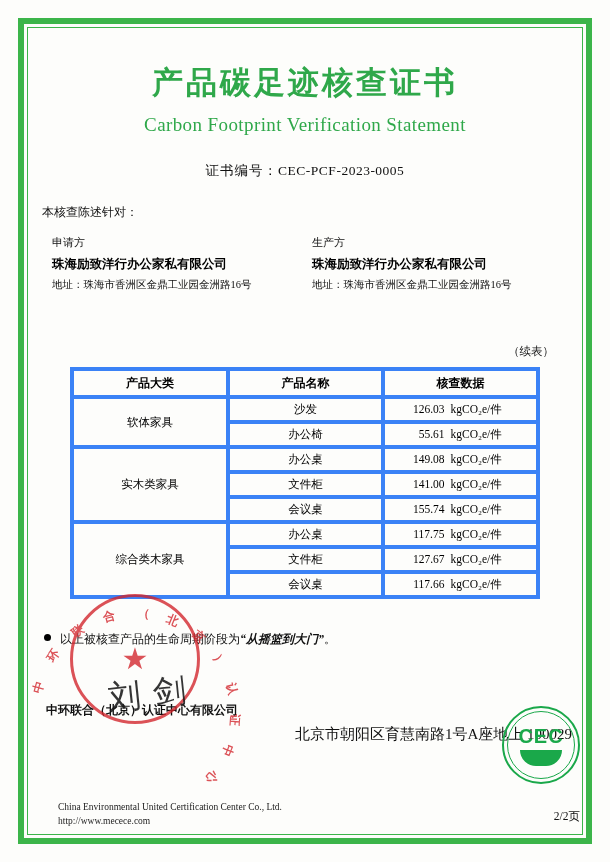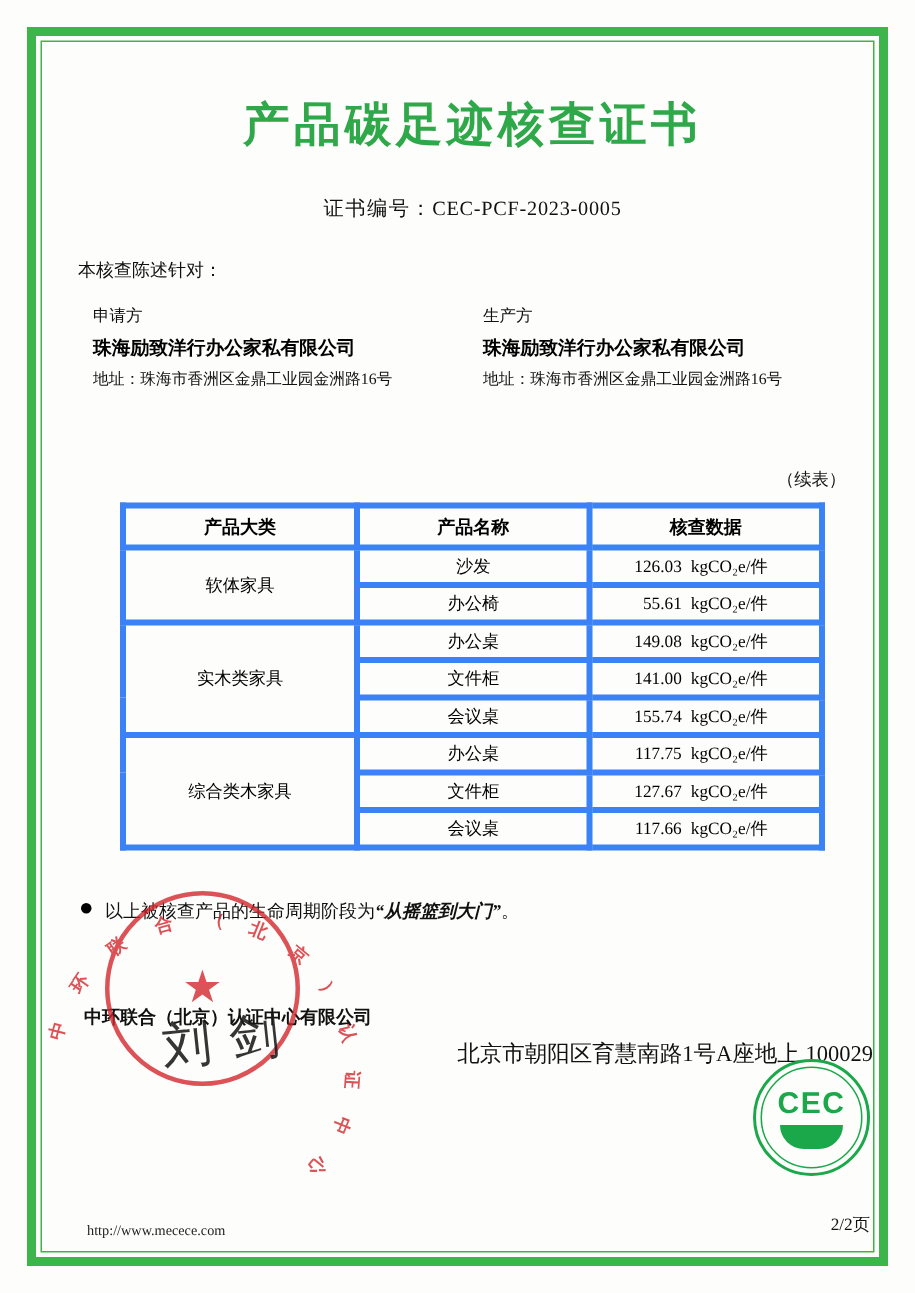--- a/index.html
+++ b/index.html
@@ -33,21 +33,21 @@
     position: absolute;
     left: 27px;
     top: 27px;
     width: 556px;
     height: 808px;
     border: 1.5px solid #3cb54a;
     box-sizing: border-box;
   }
   .content {
     position: absolute;
-    left: 48px;
+    left: 38px;
     top: 40px;
     width: 534px;
     height: 782px;
   }
   .title-cn {
     text-align: center;
     font-family: "Liberation Serif", serif;
     font-size: 31px;
     font-weight: bold;
     color: #2fa84a;
@@ -306,20 +306,21 @@
 <body>
 
 <div class="page">
 
   <div class="frame-outer"></div>
   <div class="frame-inner"></div>
 
   <div class="content">
 
     <div class="title-cn">产品碳足迹核查证书</div>
+    <div class="title-en">Carbon Footprint Verification Statement</div>
 
     <div class="cert-no">
       <span class="label">证书编号：</span><span>CEC-PCF-2023-0005</span>
     </div>
 
     <div class="statement-for">本核查陈述针对：</div>
 
     <div class="parties">
       <div class="party">
         <div class="party-role">申请方</div>
@@ -438,18 +439,19 @@
   <div class="signature">刘 剑</div>
 
   <div class="cec-logo">
     <div class="ring"></div>
     <div class="ring2"></div>
     <div class="leaf"></div>
     <div class="cec-text">CEC</div>
   </div>
 
   <div class="footer">
+    <div>China Environmental United Certification Center Co., Ltd.</div>
     <div class="url">http://www.mecece.com</div>
   </div>
 
   <div class="pagenum">2/2页</div>
 
 </div>
 
 </body></html>

